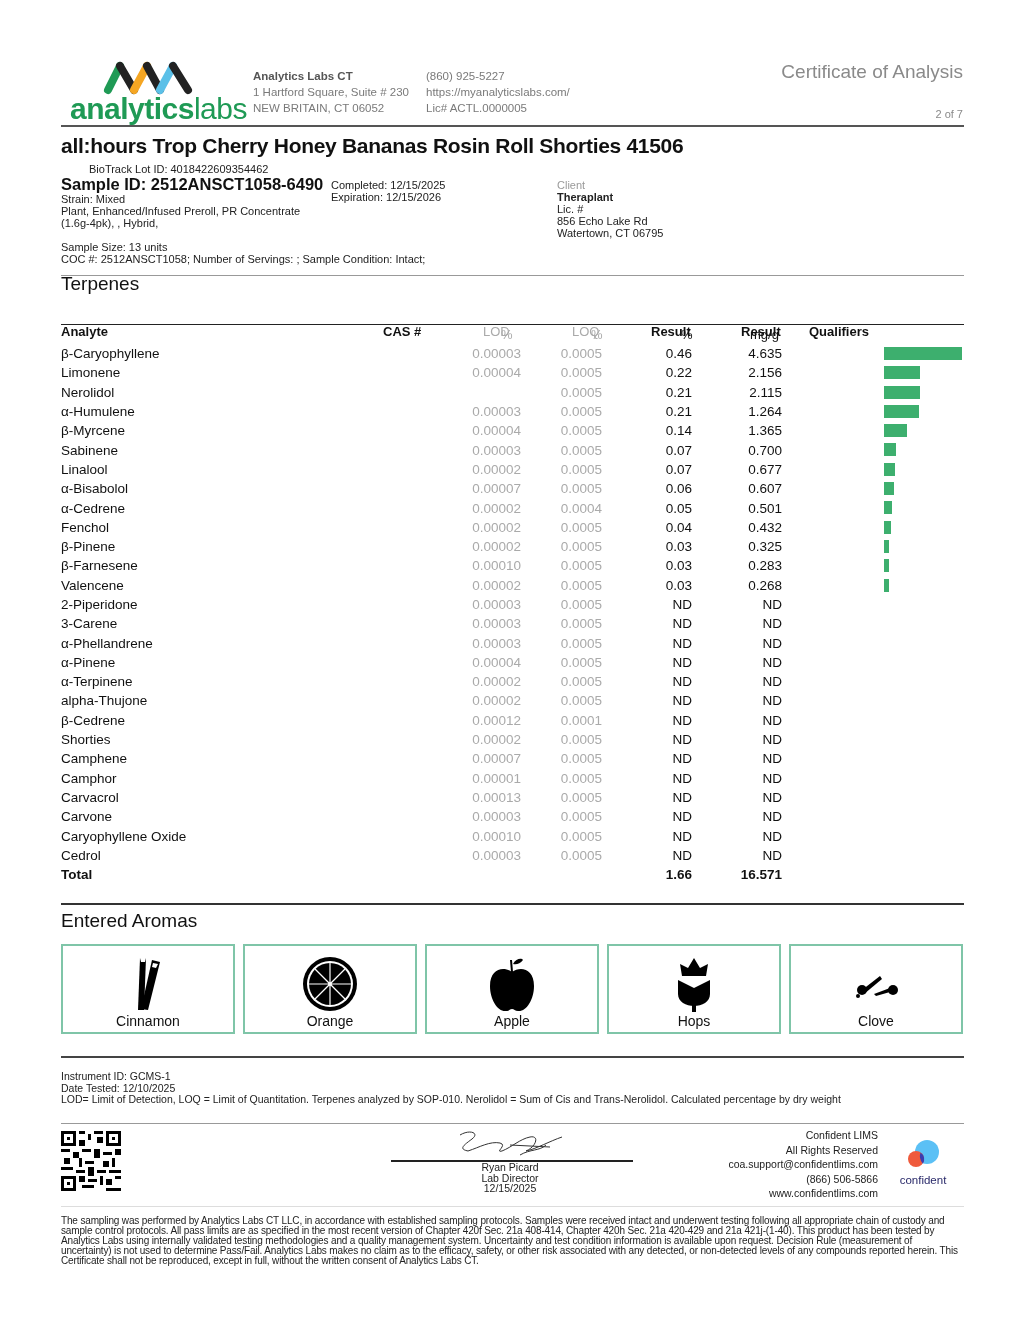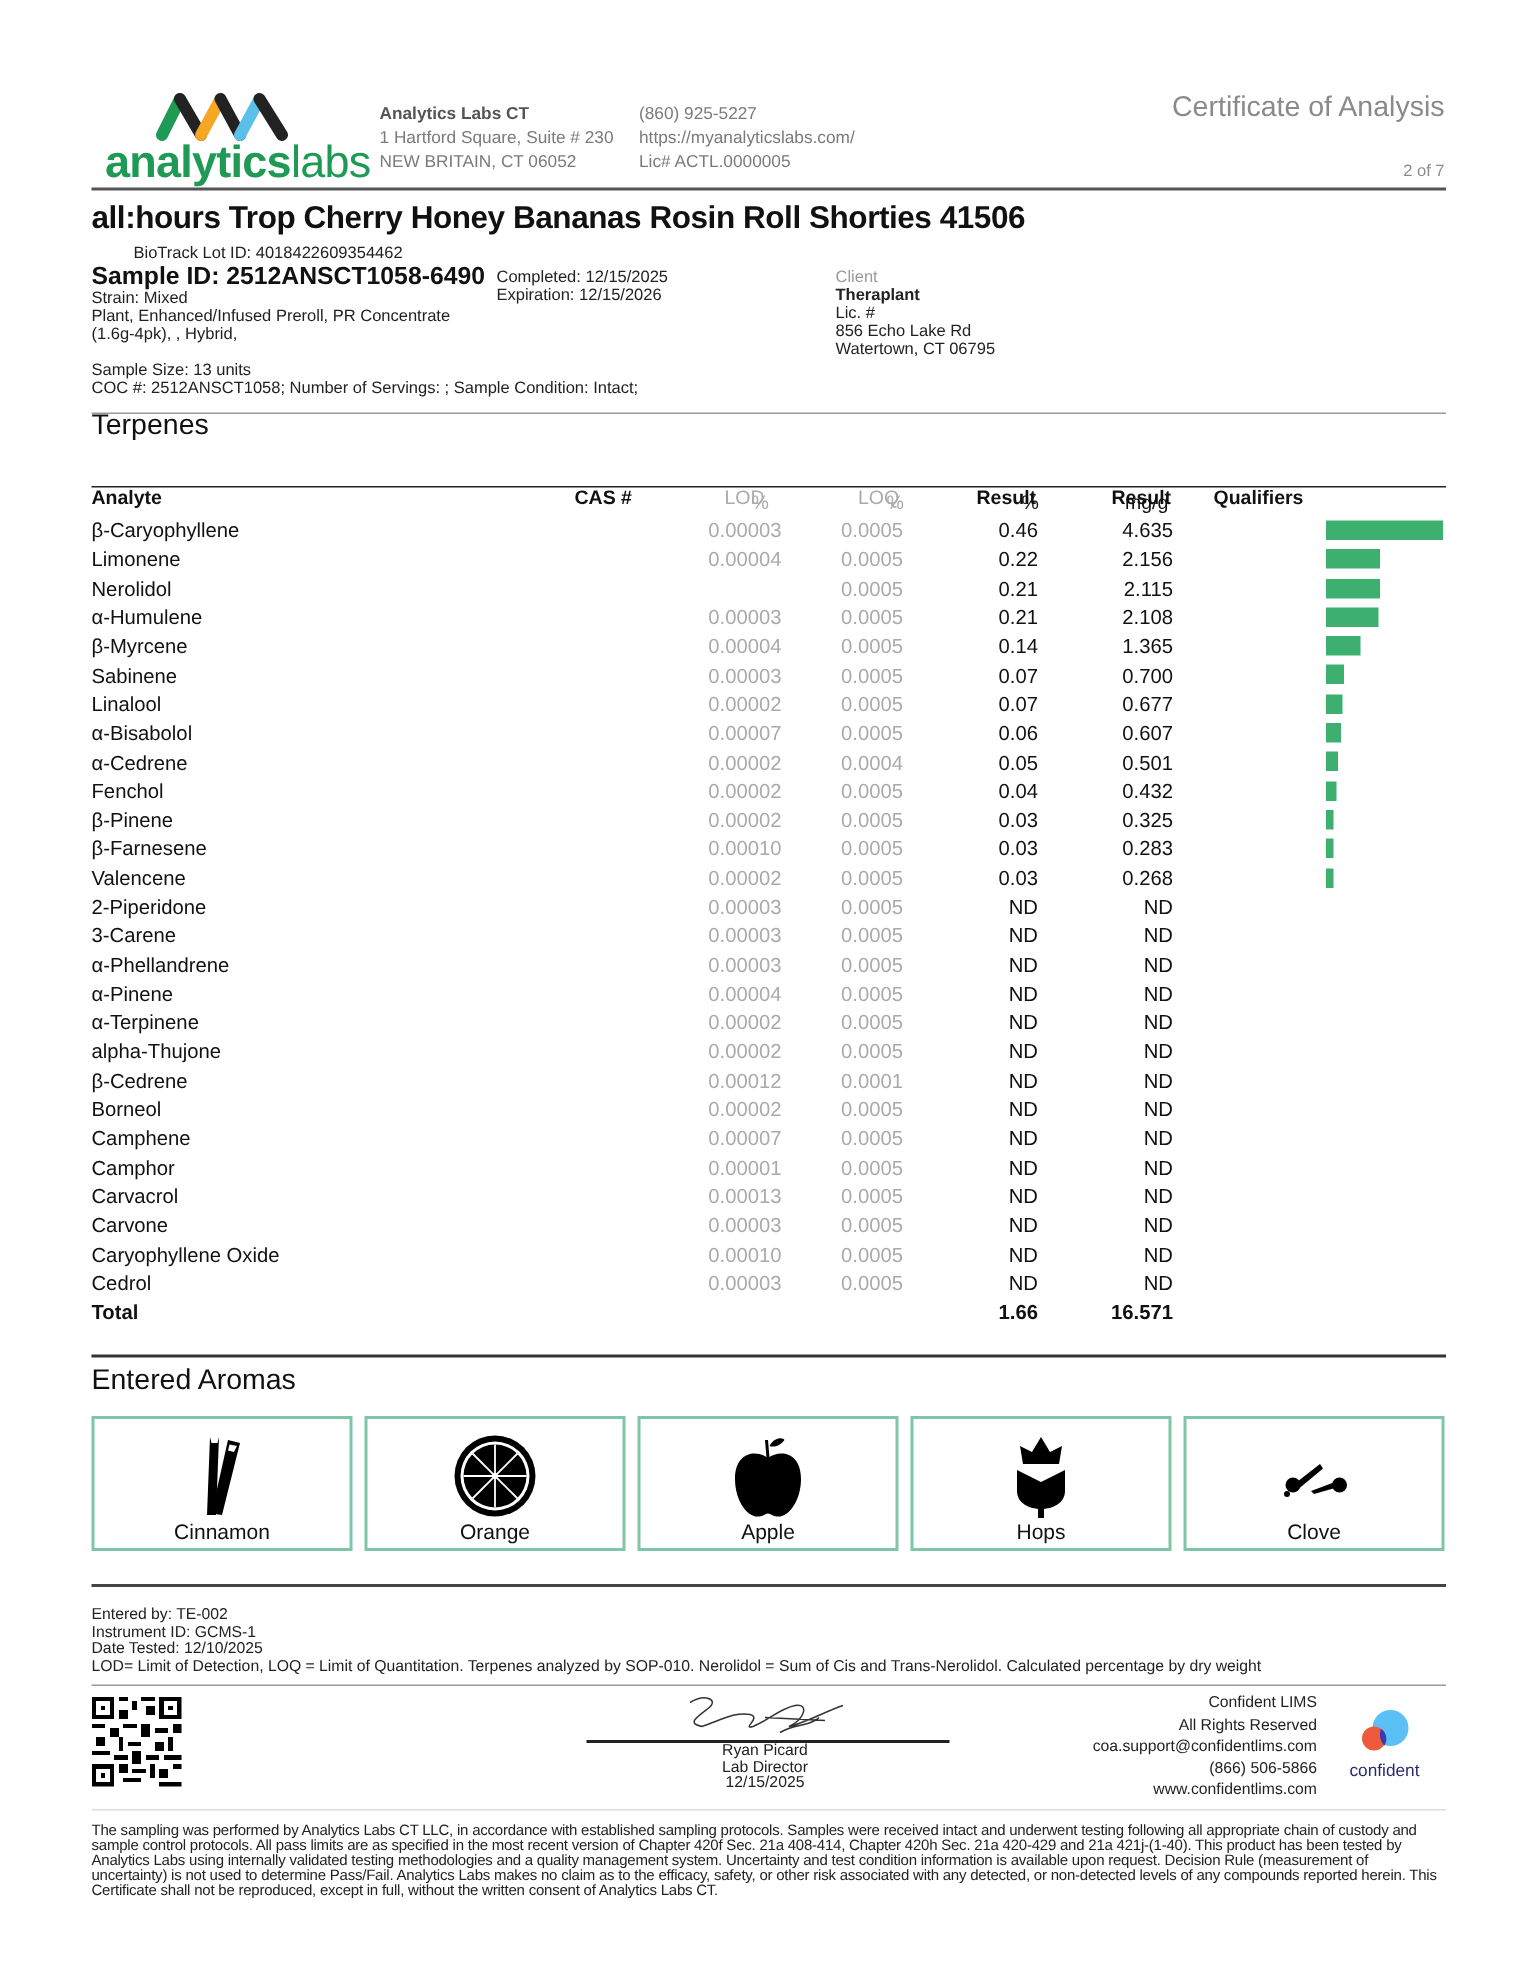--- a/index.html
+++ b/index.html
@@ -162,21 +162,21 @@
         <td class="bar">
           <div class="barfill" style="width: 36px; background: rgb(61, 175, 110);"></div>
         </td>
       </tr>
       <tr>
         <td class="an">α-Humulene</td>
         <td class="" style="width: 0px;"></td>
         <td class="lod">0.00003</td>
         <td class="loq">0.0005</td>
         <td class="pct">0.21</td>
-        <td class="mg">2.108</td>
+        <td class="mg">1.264</td>
         <td class="qual"></td>
         <td class="bar">
           <div class="barfill" style="width: 35px; background: rgb(61, 175, 110);"></div>
         </td>
       </tr>
       <tr>
         <td class="an">β-Myrcene</td>
         <td class="" style="width: 0px;"></td>
         <td class="lod">0.00004</td>
         <td class="loq">0.0005</td>
@@ -347,21 +347,21 @@
         <td class="an">β-Cedrene</td>
         <td class="" style="width: 0px;"></td>
         <td class="lod">0.00012</td>
         <td class="loq">0.0001</td>
         <td class="pct">ND</td>
         <td class="mg">ND</td>
         <td class="qual"></td>
         <td class="bar"></td>
       </tr>
       <tr>
-        <td class="an">Borneol</td>
+        <td class="an">Shorties</td>
         <td class="" style="width: 0px;"></td>
         <td class="lod">0.00002</td>
         <td class="loq">0.0005</td>
         <td class="pct">ND</td>
         <td class="mg">ND</td>
         <td class="qual"></td>
         <td class="bar"></td>
       </tr>
       <tr>
         <td class="an">Camphene</td>
@@ -486,21 +486,20 @@
     <path d="M28 40 L44 34 L44 38 L30 42 Z" fill="#000"></path>
     <circle cx="47" cy="36" r="5" fill="#000"></circle>
     <circle cx="12" cy="42" r="2" fill="#000"></circle>
   </svg>
   <div class="aroma-label">Clove</div>
 </div>
 
 <div class="abs hr thick" style="top:1056px; background:#444;"></div>
 
 <div class="abs footer-meta">
-  <div>Entered by: TE-002</div>
   <div>Instrument ID: GCMS-1</div>
   <div>Date Tested: 12/10/2025</div>
   <div>LOD= Limit of Detection, LOQ = Limit of Quantitation. Terpenes analyzed by SOP-010. Nerolidol = Sum of Cis and Trans-Nerolidol. Calculated percentage by dry weight</div>
 </div>
 <div class="abs hr" style="top:1123px;"></div>
 
 <div class="abs" style="left:61px; top:1131px; width:60px; height:60px;">
   <svg width="60" height="60" viewBox="0 0 20 20" shape-rendering="crispEdges">
     <rect width="20" height="20" fill="#fff"></rect>
     <g fill="#000">

